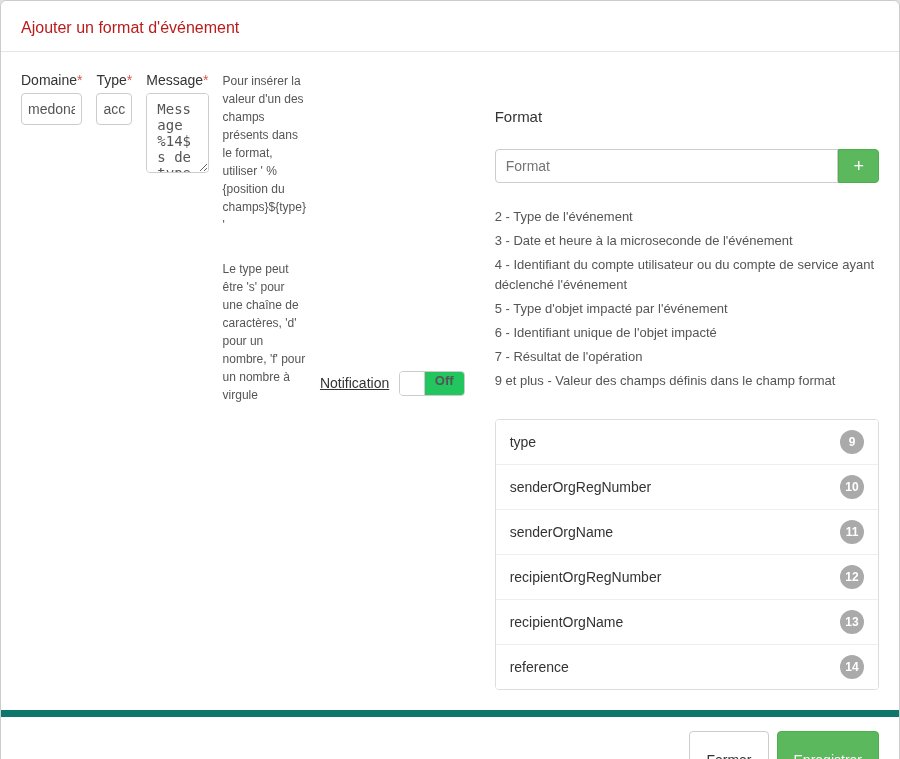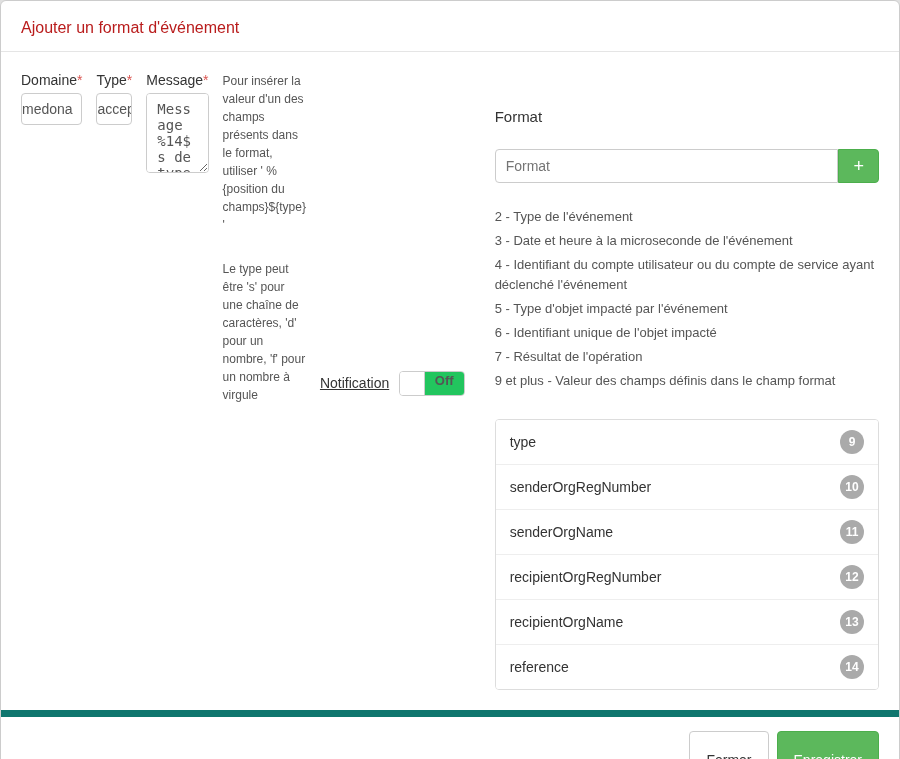--- a/index.html
+++ b/index.html
@@ -57,21 +57,21 @@
     .form-label {
       font-size: 14px;
       color: #333;
       font-weight: normal;
     }
     .required {
       color: #d9534f;
     }
     .form-input {
       width: 100%;
-      padding: 7px 0;
+      padding: 7px 6px;
       border: 1px solid #ccc;
       border-radius: 4px;
       font-size: 14px;
       color: #555;
       background: #fff;
       outline: none;
     }
     .form-textarea {
       width: 100%;
       padding: 7px 10px;

